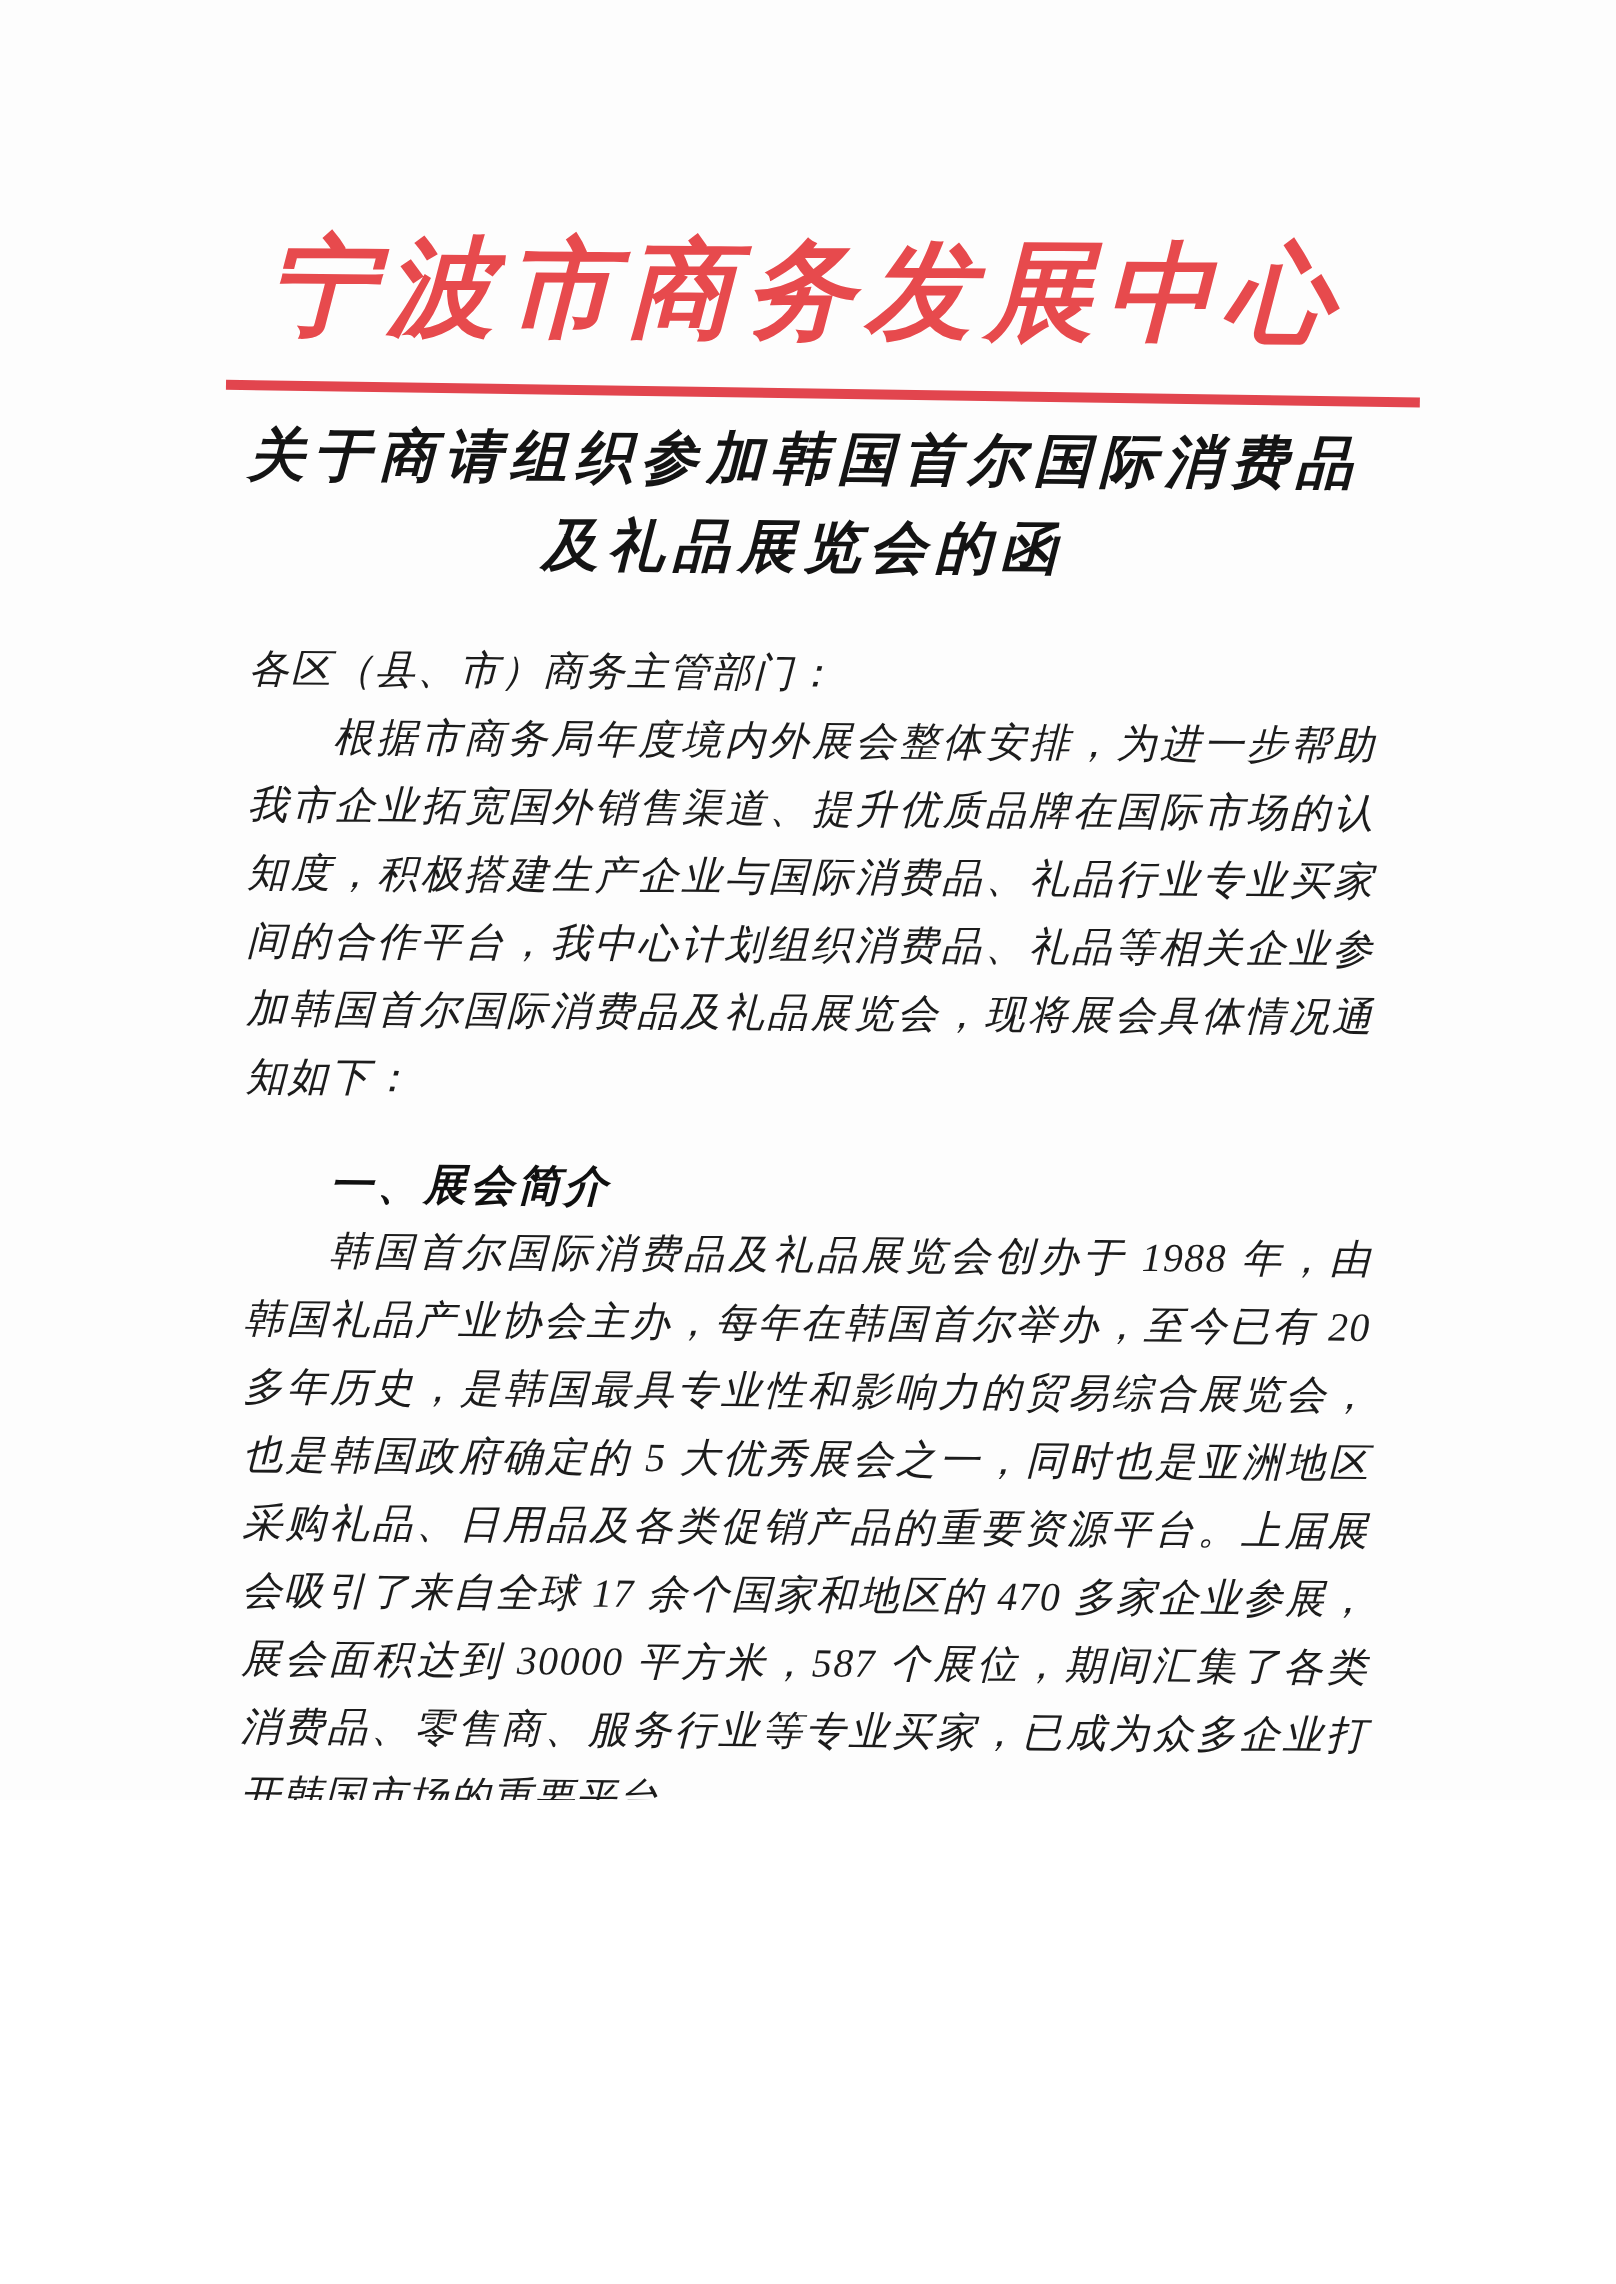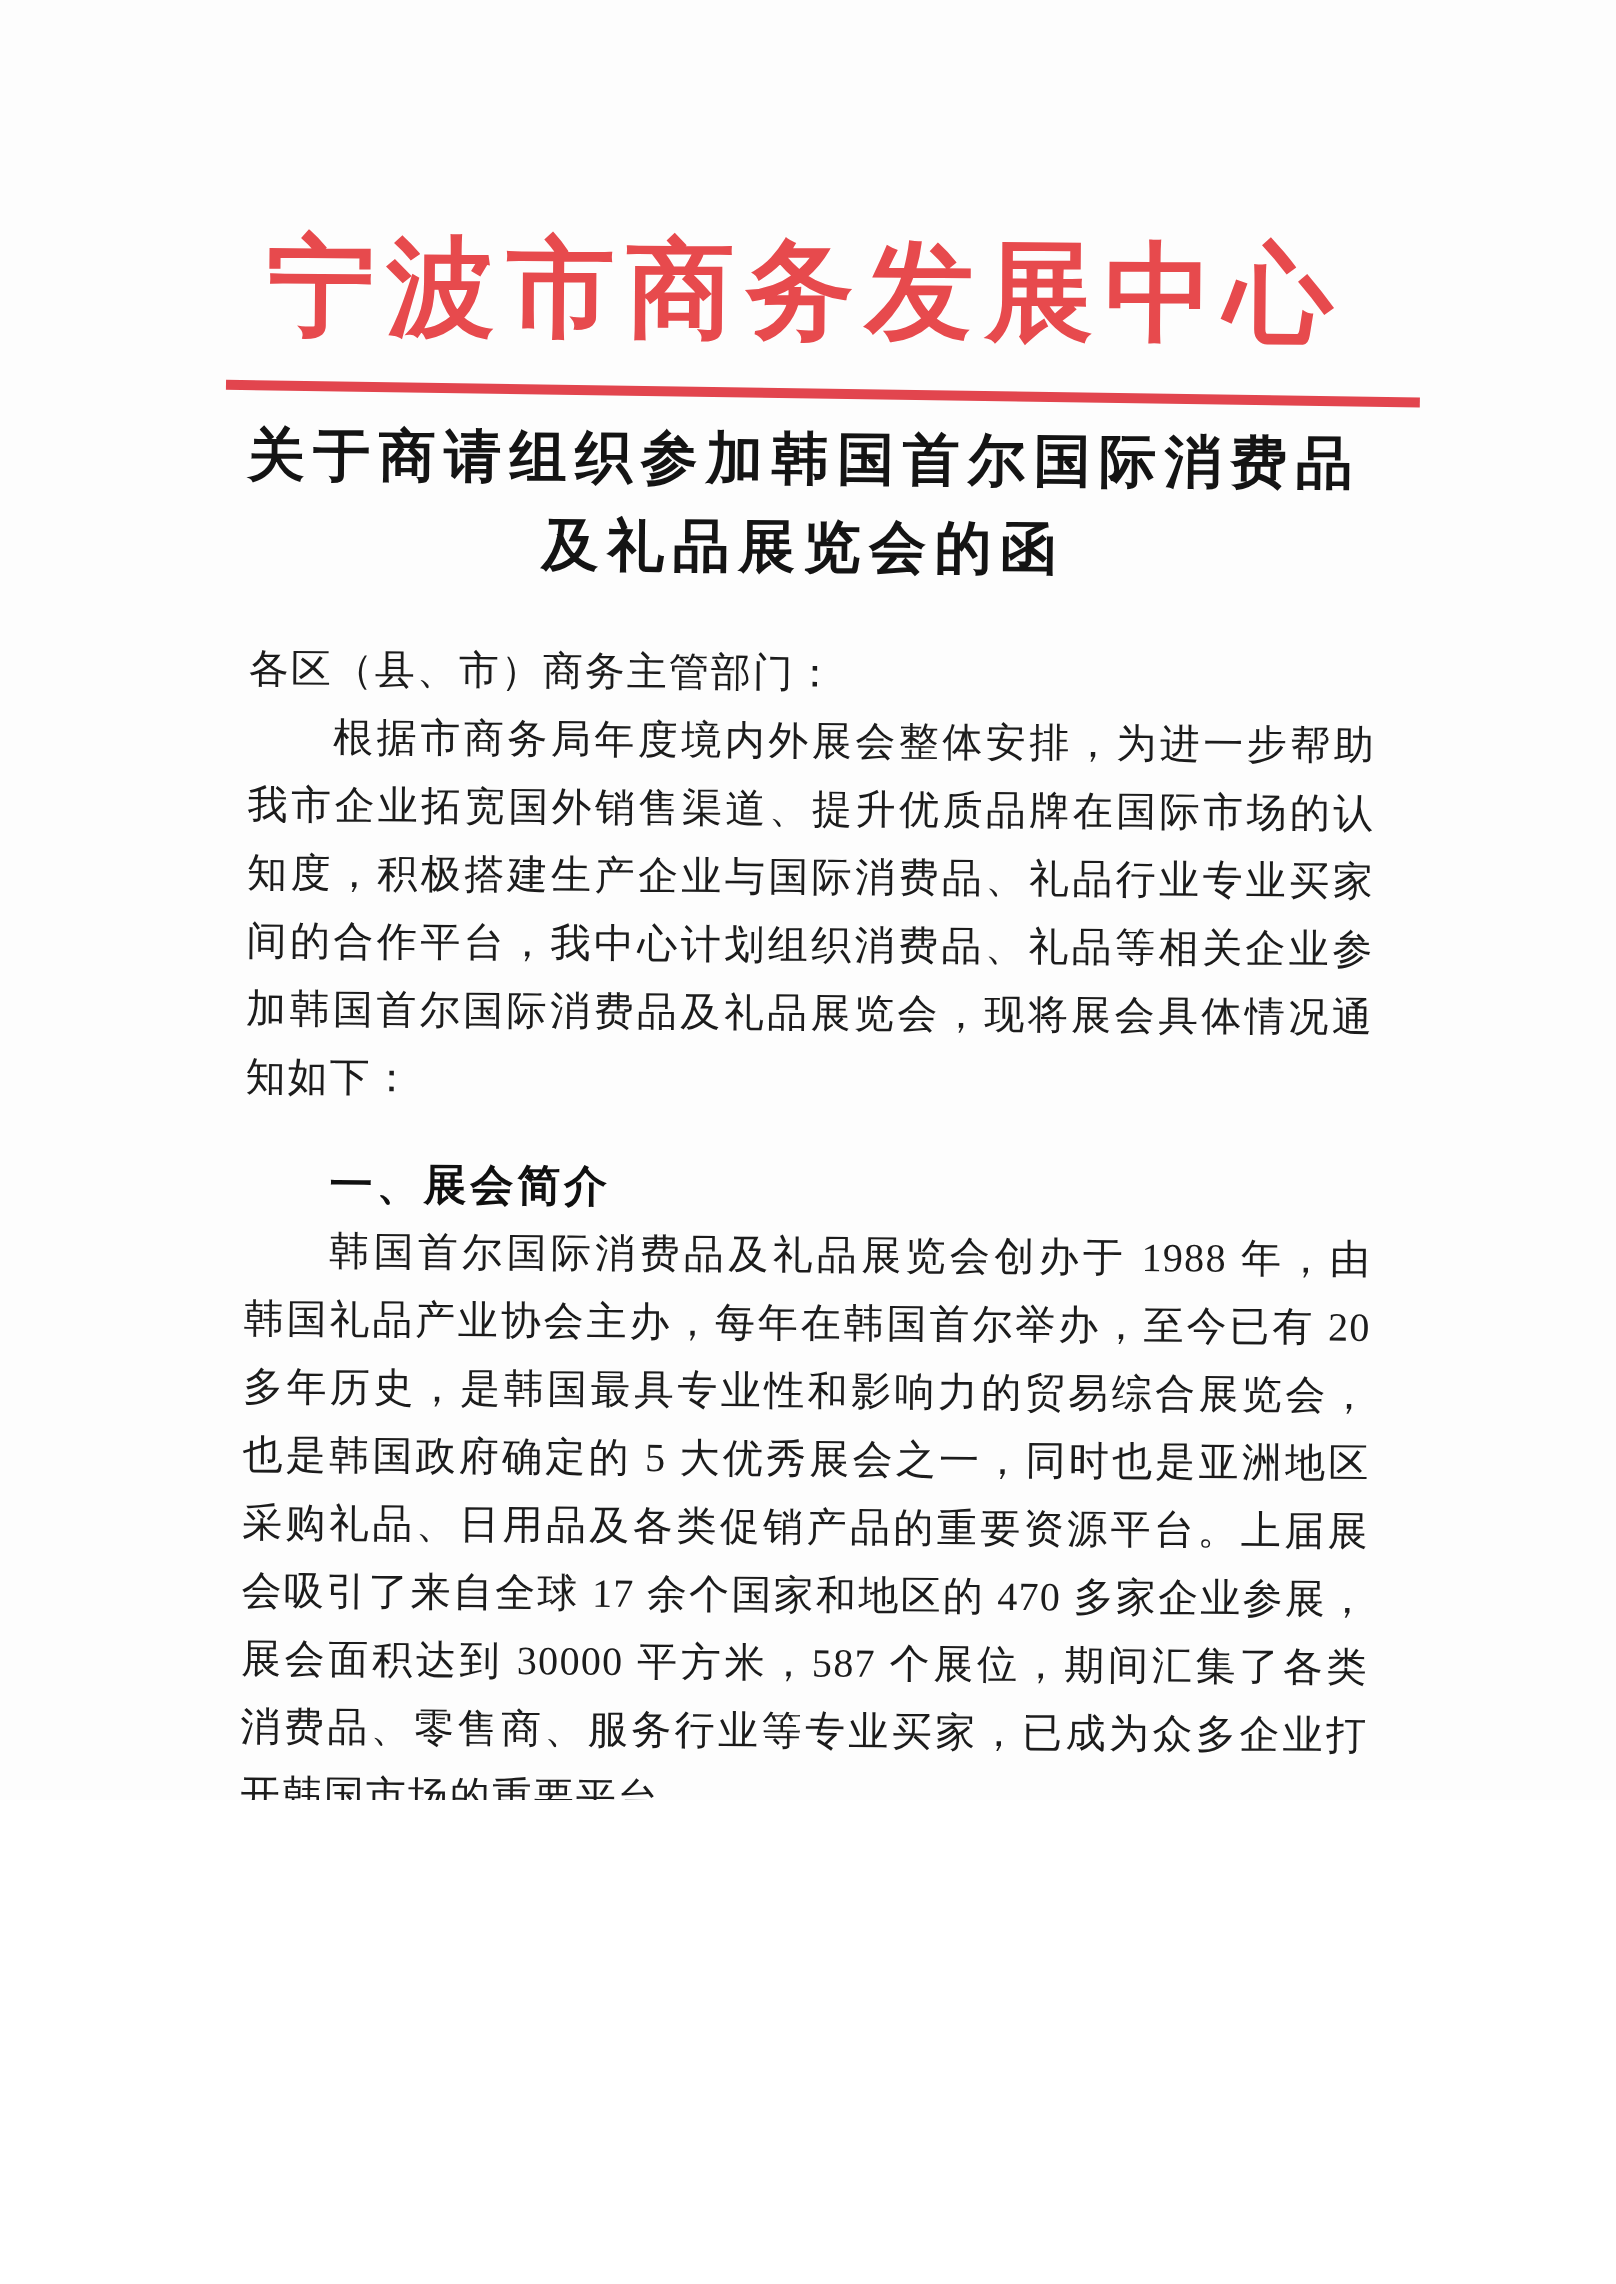--- a/index.html
+++ b/index.html
@@ -13,20 +13,21 @@
     width:1616px;height:2284px;
     background:#ffffff;
     font-family:"Liberation Serif","DejaVu Serif",serif;
     overflow:hidden;
   }
   .page{
     position:relative;
     width:1616px;height:1800px;
     background:var(--paper);
     overflow:hidden;
+    font-style:italic;
   }
   
   .sheet{
     position:absolute;left:0;top:0;width:1616px;height:2284px;
     transform:rotate(0.45deg);
     transform-origin:0 0;
   }
   .letterhead{
     position:absolute;left:0;top:214px;width:1616px;
     text-align:center;

